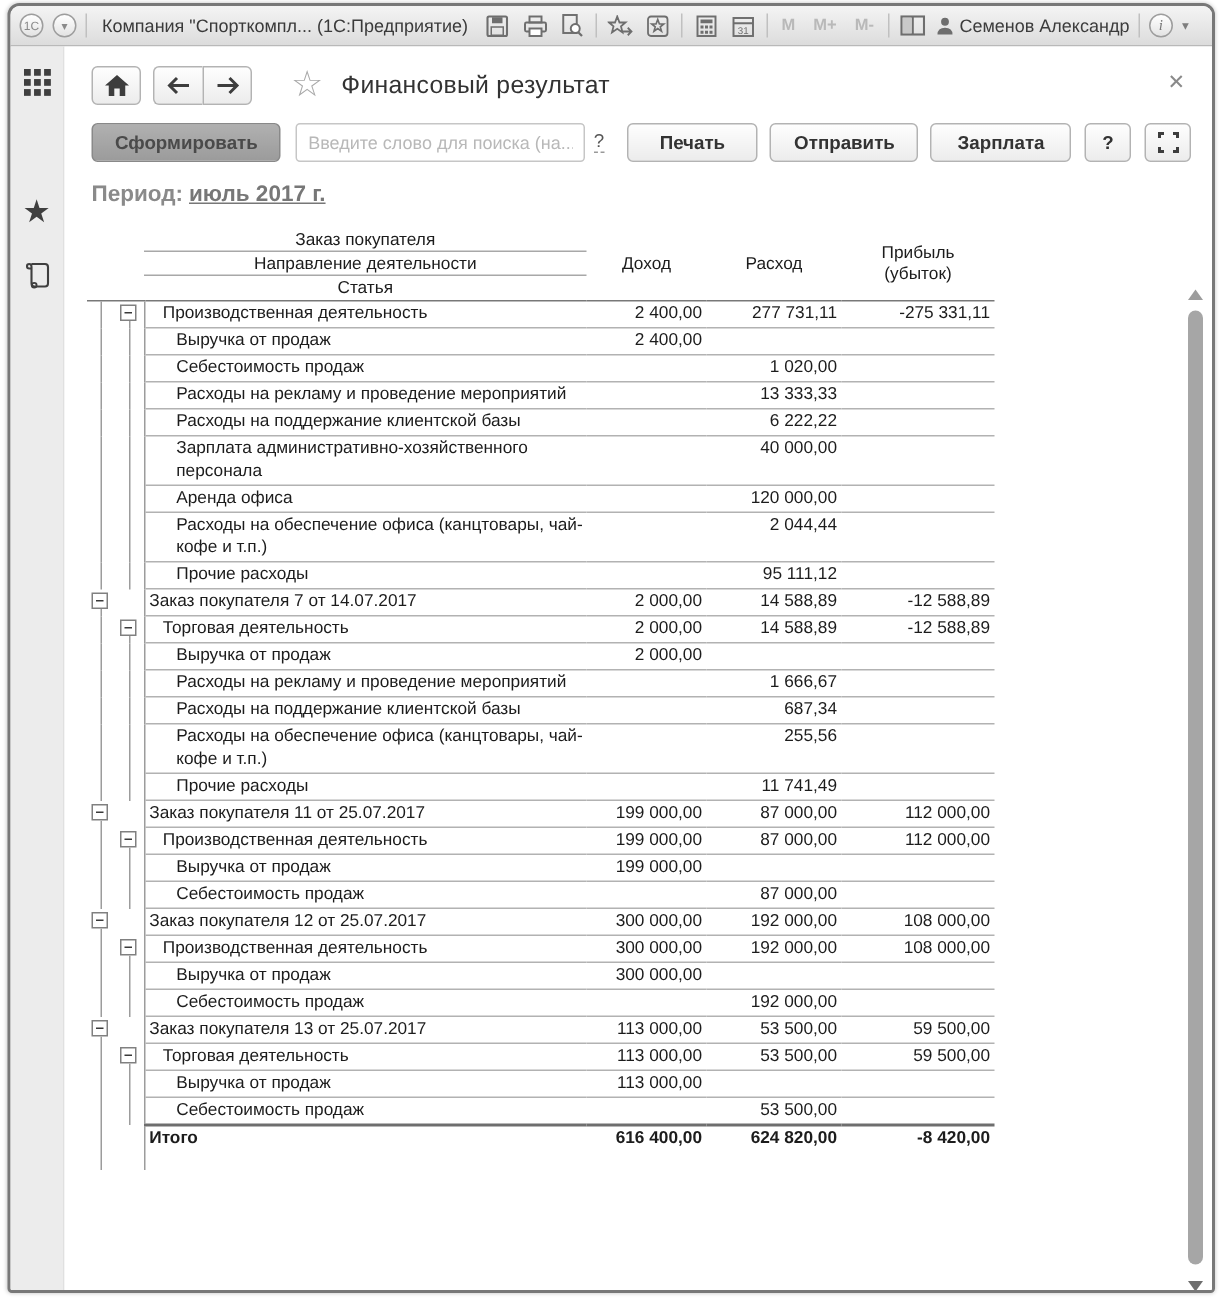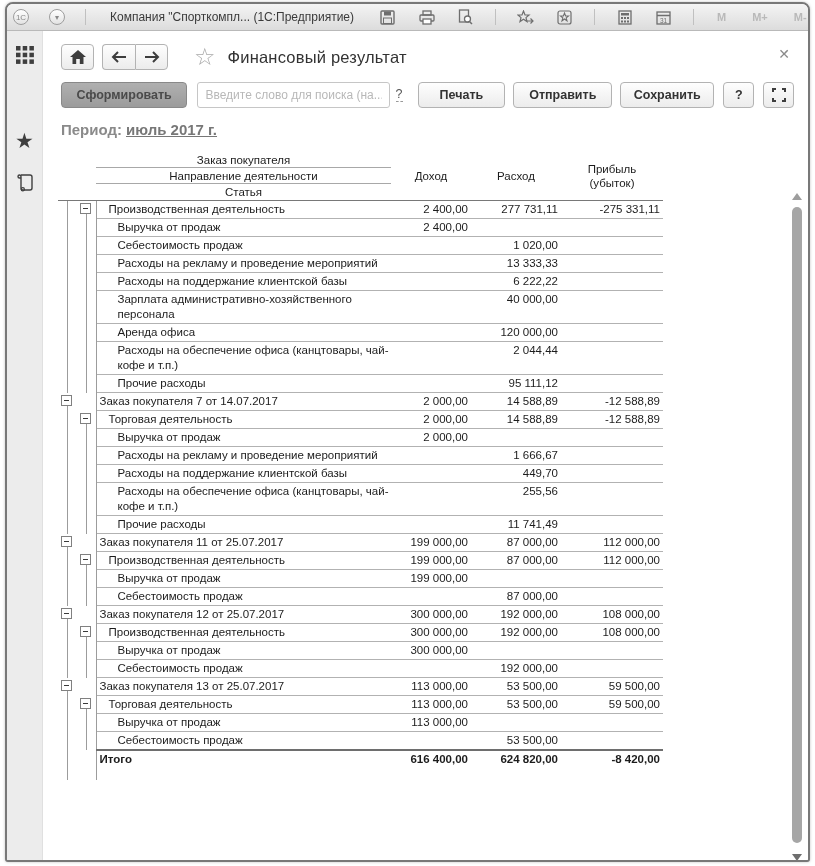--- a/index.html
+++ b/index.html
@@ -7,21 +7,21 @@
   .app-window{
     position:absolute; left:5px; top:2px; width:805px; height:860px;
     border:2px solid #787878; border-radius:8px 8px 3px 3px;
     background:#fff; overflow:hidden;
     box-shadow:0 0 3px rgba(0,0,0,.25);
   }
   
   .titlebar{
     height:27px; background:linear-gradient(#f4f4f4,#dcdcdc);
     border-bottom:1px solid #b9b9b9; display:flex; align-items:center;
-    padding:0 8px 0 6px; gap:20px; font-size:12px; color:#3c3c3c; white-space:nowrap;
+    padding:0 8px 0 6px; gap:6px; font-size:12px; color:#3c3c3c; white-space:nowrap;
   }
   .tb-circle{ width:16px; height:16px; border-radius:50%; border:1px solid #9d9d9d;
     background:linear-gradient(#fff,#e3e3e3); display:flex; align-items:center; justify-content:center;
     font-size:8px; color:#8a8a8a; flex:0 0 auto;}
   .tb-sep{ width:1px; height:16px; background:#c0c0c0; flex:0 0 auto; }
   .tb-title{ padding:0 4px; color:#3a3a3a; }
   .tb-ico{ width:19px; height:18px; display:flex; align-items:center; justify-content:center; flex:0 0 auto; }
   .tb-ico svg{ display:block; }
   .tb-mem{ color:#b9b9b9; font-weight:bold; font-size:11px; padding:0 3px; }
   .tb-user{ display:flex; align-items:center; gap:4px; color:#3c3c3c; }
@@ -237,21 +237,21 @@
         <span class="page-title">Финансовый результат</span>
         <span class="report-close">✕</span>
       </div>
 
       <div class="toolbar">
         <button class="btn btn-generate">Сформировать</button>
         <input class="search-input" type="text" placeholder="Введите слово для поиска (на..." style="">
         <span class="q-link">?</span>
         <button class="btn btn-print">Печать</button>
         <button class="btn btn-send">Отправить</button>
-        <button class="btn btn-save">Сохранить</button>
+        <button class="btn btn-save">Зарплата</button>
         <button class="btn btn-help">?</button>
         <button class="btn btn-full">
           <svg width="14" height="14" viewBox="0 0 14 14">
               <g fill="none" stroke="#3d3d3d" stroke-width="2">
                 <path d="M1 4 V1 H4"></path>
                 <path d="M10 1 H13 V4"></path>
                 <path d="M13 10 V13 H10"></path>
                 <path d="M4 13 H1 V10"></path>
               </g>
             </svg>
@@ -448,21 +448,21 @@
               </tr>
               <tr>
                 <td class="c-tree">
                   <span class="t-line"></span>
                 </td>
                 <td class="c-tree">
                   <span class="t-line"></span>
                 </td>
                 <td class="c-text" style="padding-left: 21px;">Расходы на поддержание клиентской базы</td>
                 <td class="c-num"></td>
-                <td class="c-num">449,70</td>
+                <td class="c-num">687,34</td>
                 <td class="c-num"></td>
               </tr>
               <tr>
                 <td class="c-tree">
                   <span class="t-line"></span>
                 </td>
                 <td class="c-tree">
                   <span class="t-line"></span>
                 </td>
                 <td class="c-text" style="padding-left: 21px;">Расходы на обеспечение офиса (канцтовары, чай-кофе и т.п.)</td>

